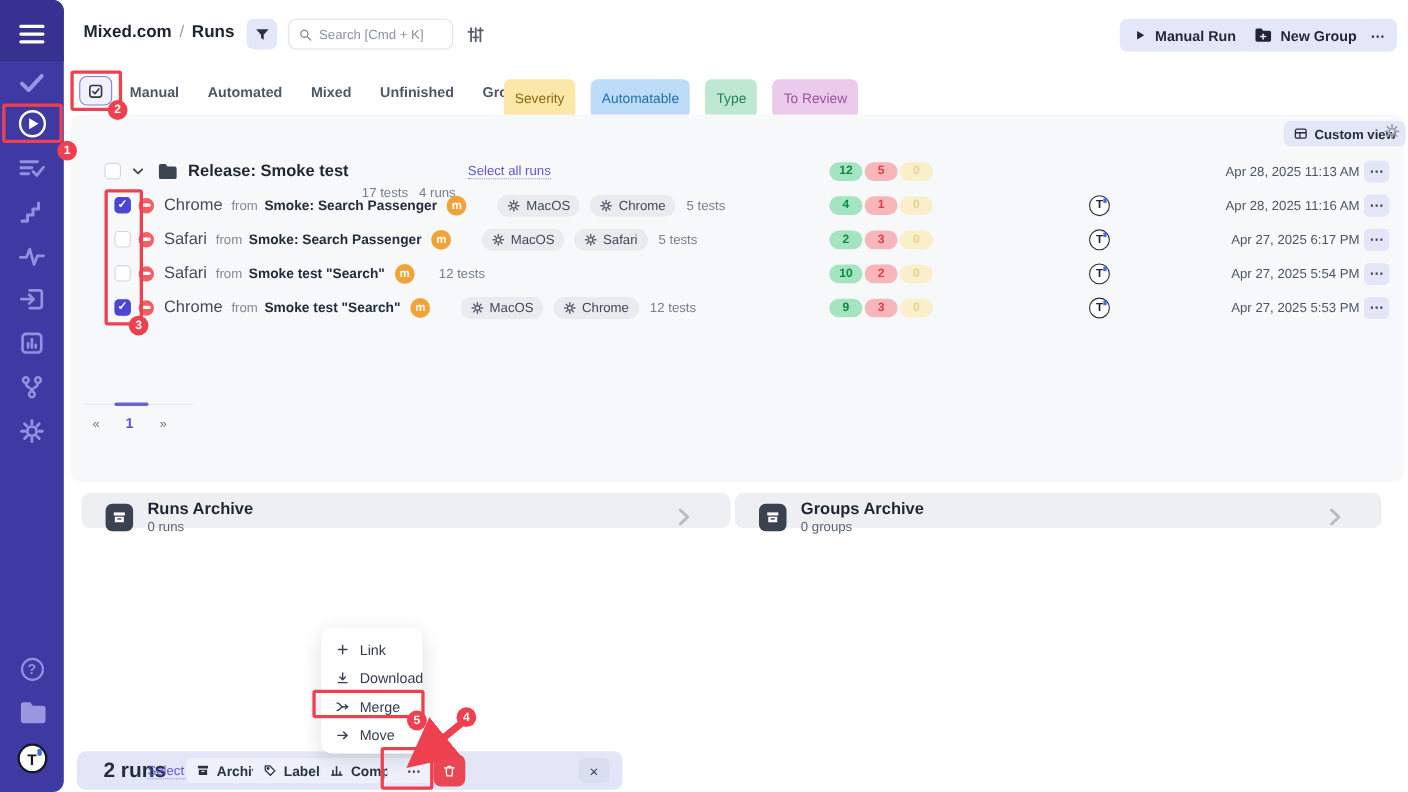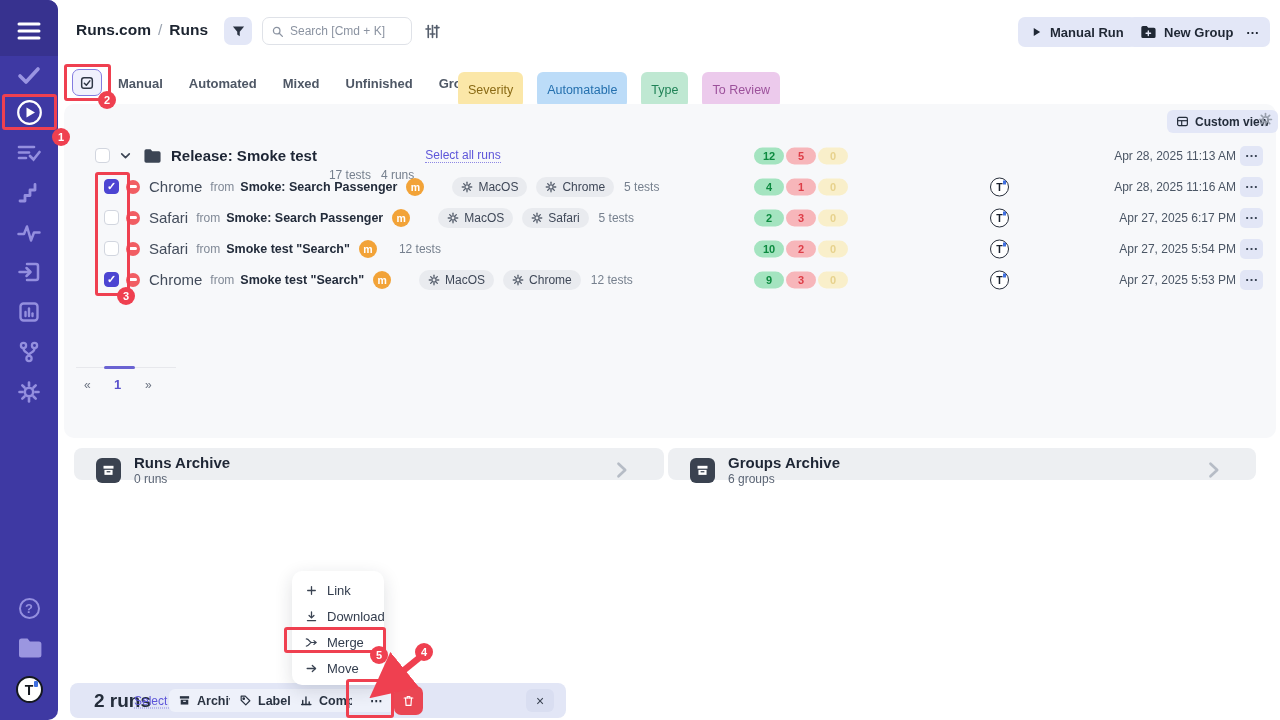--- a/index.html
+++ b/index.html
@@ -238,21 +238,21 @@
         </svg>
     </div>
     <div class="s-icon" style="top:676px">
       <div class="side-avatar">
           <span>T</span>
         </div>
     </div>
   </div>
 
   <div class="abs crumb flex">
-    <span>Runs.com</span>
+    <span>Mixed.com</span>
     <span class="sep">/</span>
     <span>Runs</span>
   </div>
   <button class="abs sqbtn filter-btn">
     <svg class="ic" width="15" height="15" viewBox="0 0 24 24">
         <path d="M3,4 h18 l-7,8.2 v7.3 l-4,-2.6 v-4.7 z" fill="#2a3342"></path>
       </svg>
   </button>
   <div class="abs search-box">
     <svg class="ic" width="13" height="13" viewBox="0 0 24 24">
@@ -515,21 +515,21 @@
   </div>
   <div class="abs acard" style="left:668px; width:588px">
     <div class="abox">
       <svg class="ic" width="15" height="15" viewBox="0 0 24 24">
           <rect x="4" y="4.5" width="16" height="4.5" fill="#ffffff"></rect>
           <path d="M5.5,11 h13 v8 h-13 z" fill="#ffffff"></path>
           <rect x="9" y="13" width="6" height="2" fill="#3a4250"></rect>
         </svg>
     </div>
     <div class="atitle">Groups Archive</div>
-    <div class="asub">6 groups</div>
+    <div class="asub">0 groups</div>
     <div class="achev">
       <svg class="ic" width="20" height="22" viewBox="0 0 24 24">
           <polyline points="9,4.5 17,12 9,19.5" fill="none" stroke="#b6bcc6" stroke-width="3.2" stroke-linecap="round" stroke-linejoin="round"></polyline>
         </svg>
     </div>
   </div>
 
   <div class="abs cmenu">
     <div class="citem">
       <svg class="ic" width="13" height="13" viewBox="0 0 24 24">

